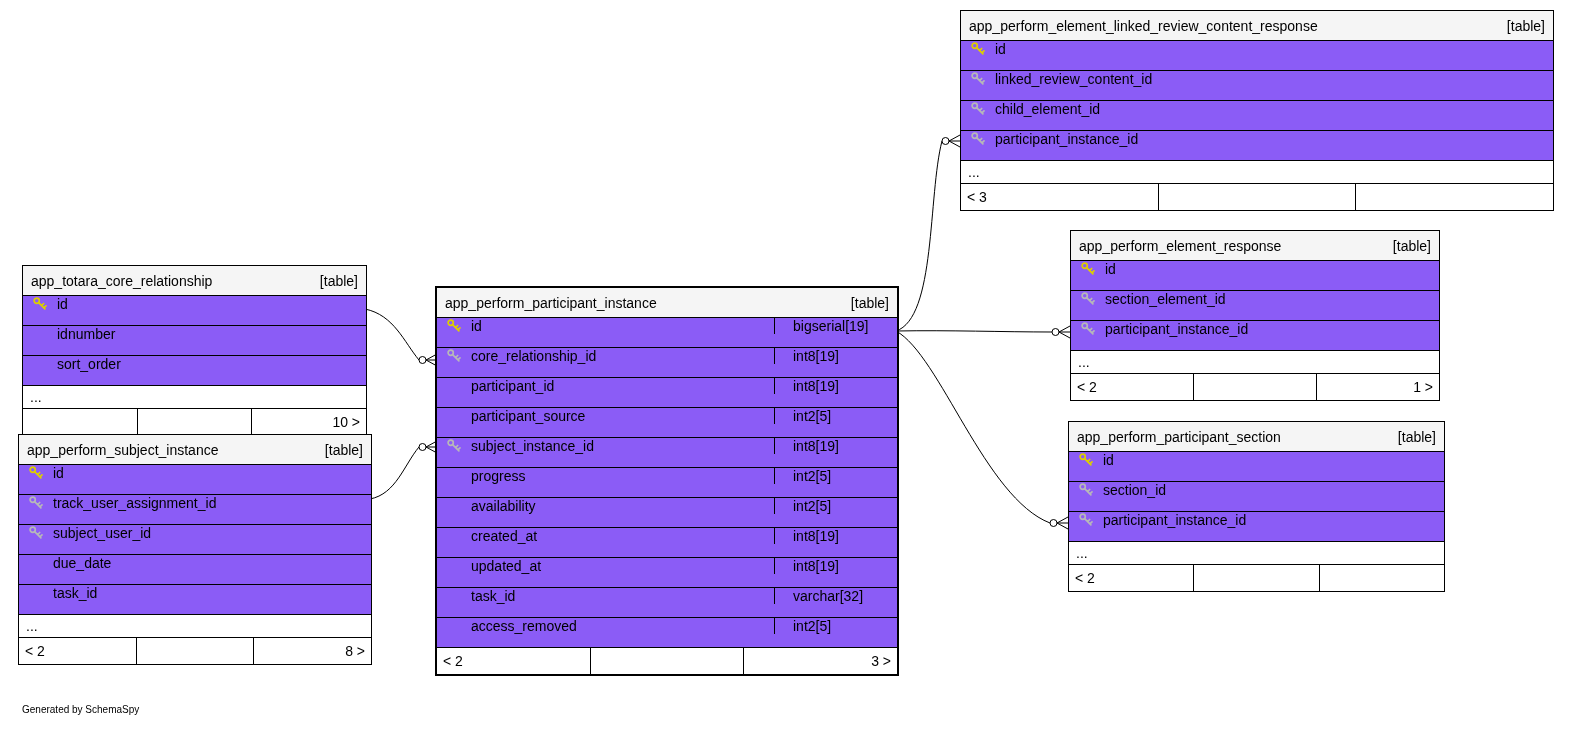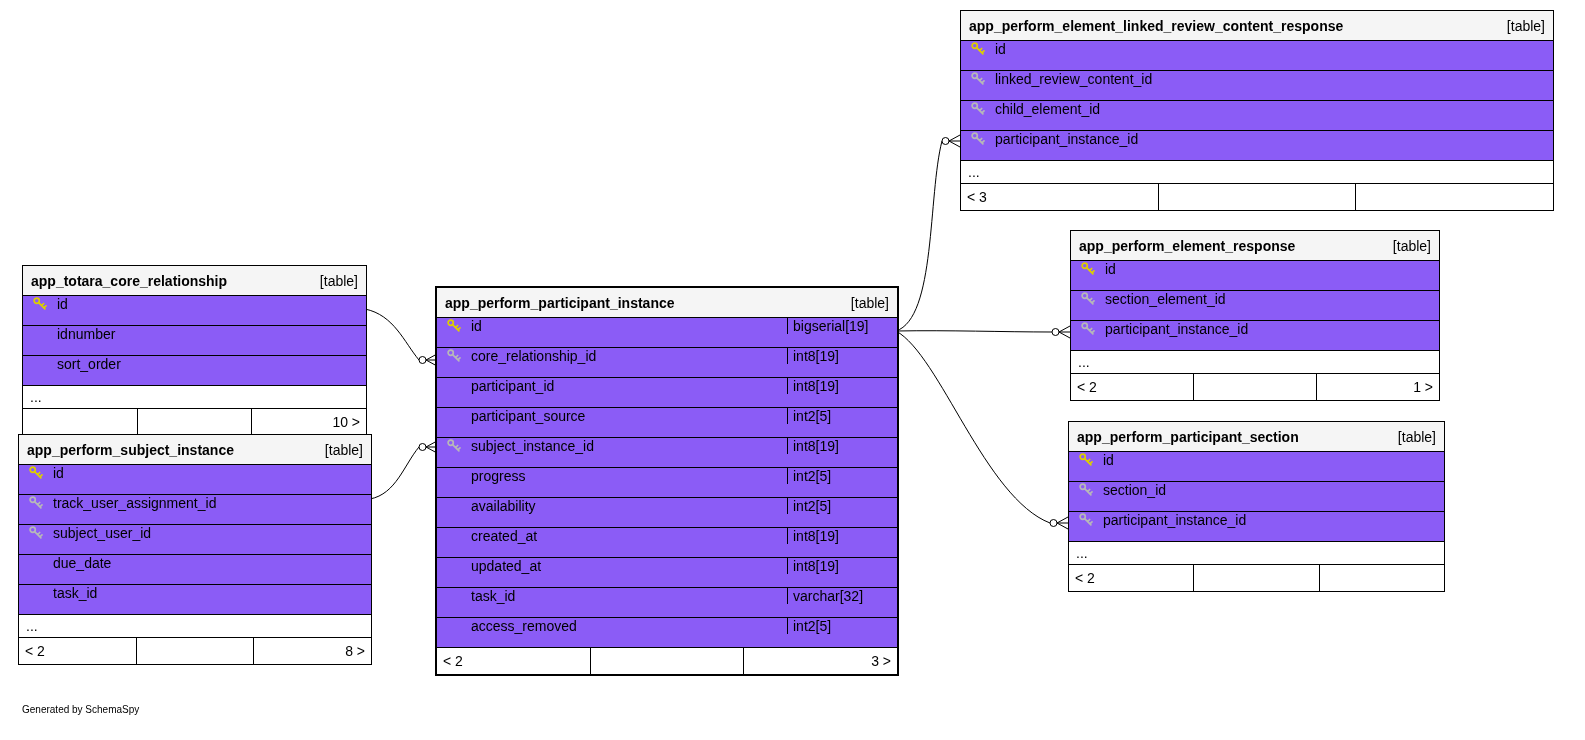--- a/index.html
+++ b/index.html
@@ -30,21 +30,21 @@
   .dbtable.emphasis { border: 2px solid #000000; }
   .t-header {
     height: 29px;
     display: flex;
     align-items: center;
     justify-content: space-between;
     padding: 0 8px;
     background: #f5f5f5;
     border-bottom: 1px solid #000000;
   }
-  .t-name { font-weight: bold; white-space: nowrap; }
+  .t-name { font-weight: normal; white-space: nowrap; }
   .t-badge { margin-left: 16px; white-space: nowrap; }
   .t-row {
     height: 29px;
     display: flex;
     align-items: flex-start;
     border-bottom: 1px solid #000000;
     background: #8b5cf6;
   }
   .icon-cell {
     width: 34px;
@@ -60,21 +60,21 @@
     white-space: nowrap;
     padding-right: 6px;
     overflow: hidden;
   }
   .col-type {
     width: 104px;
     flex: none;
     display: flex;
     align-items: center;
     border-left: 1px solid #000000;
-    padding-left: 5px;
+    padding-left: 18px;
     white-space: nowrap;
   }
   .t-ellipsis {
     height: 22px;
     display: flex;
     align-items: center;
     padding: 0 7px;
     border-bottom: 1px solid #000000;
   }
   .t-footer {

